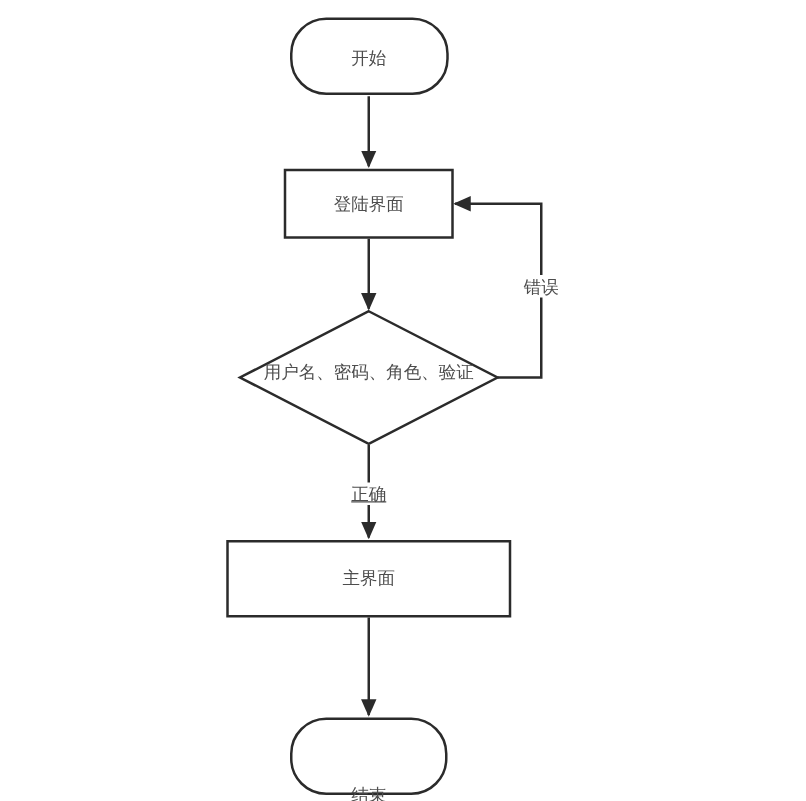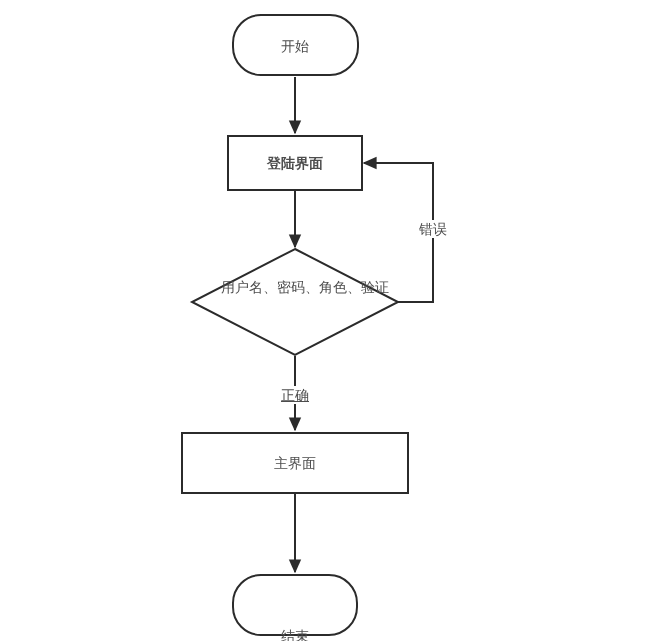--- a/index.html
+++ b/index.html
@@ -49,22 +49,22 @@
     position: absolute;
     transform: translate(-50%, -50%);
     color: var(--text);
     font-size: 14px;
     line-height: 18px;
     background: var(--page-bg);
     padding: 0 2px;
     white-space: nowrap;
   }
   .lbl-start   { left: 295px; top: 46px; }
-  .lbl-login   { left: 295px; top: 163px; font-weight: bold; }
-  .lbl-decision{ left: 295px; top: 287px; text-align: right; }
+  .lbl-login   { left: 295px; top: 163px; }
+  .lbl-decision{ left: 295px; top: 297px; }
   .lbl-main    { left: 295px; top: 464px; font-family: Liberation Serif, serif; }
   .lbl-end     { left: 295px; top: 605px; margin-top: 31px; }
   .lbl-correct { left: 295px; top: 395px; text-decoration: underline; }
   .lbl-error   { left: 433px; top: 217px; margin-top: 12px; }
 </style>
 </head>
 <body>
 
 <div class="canvas">
 

